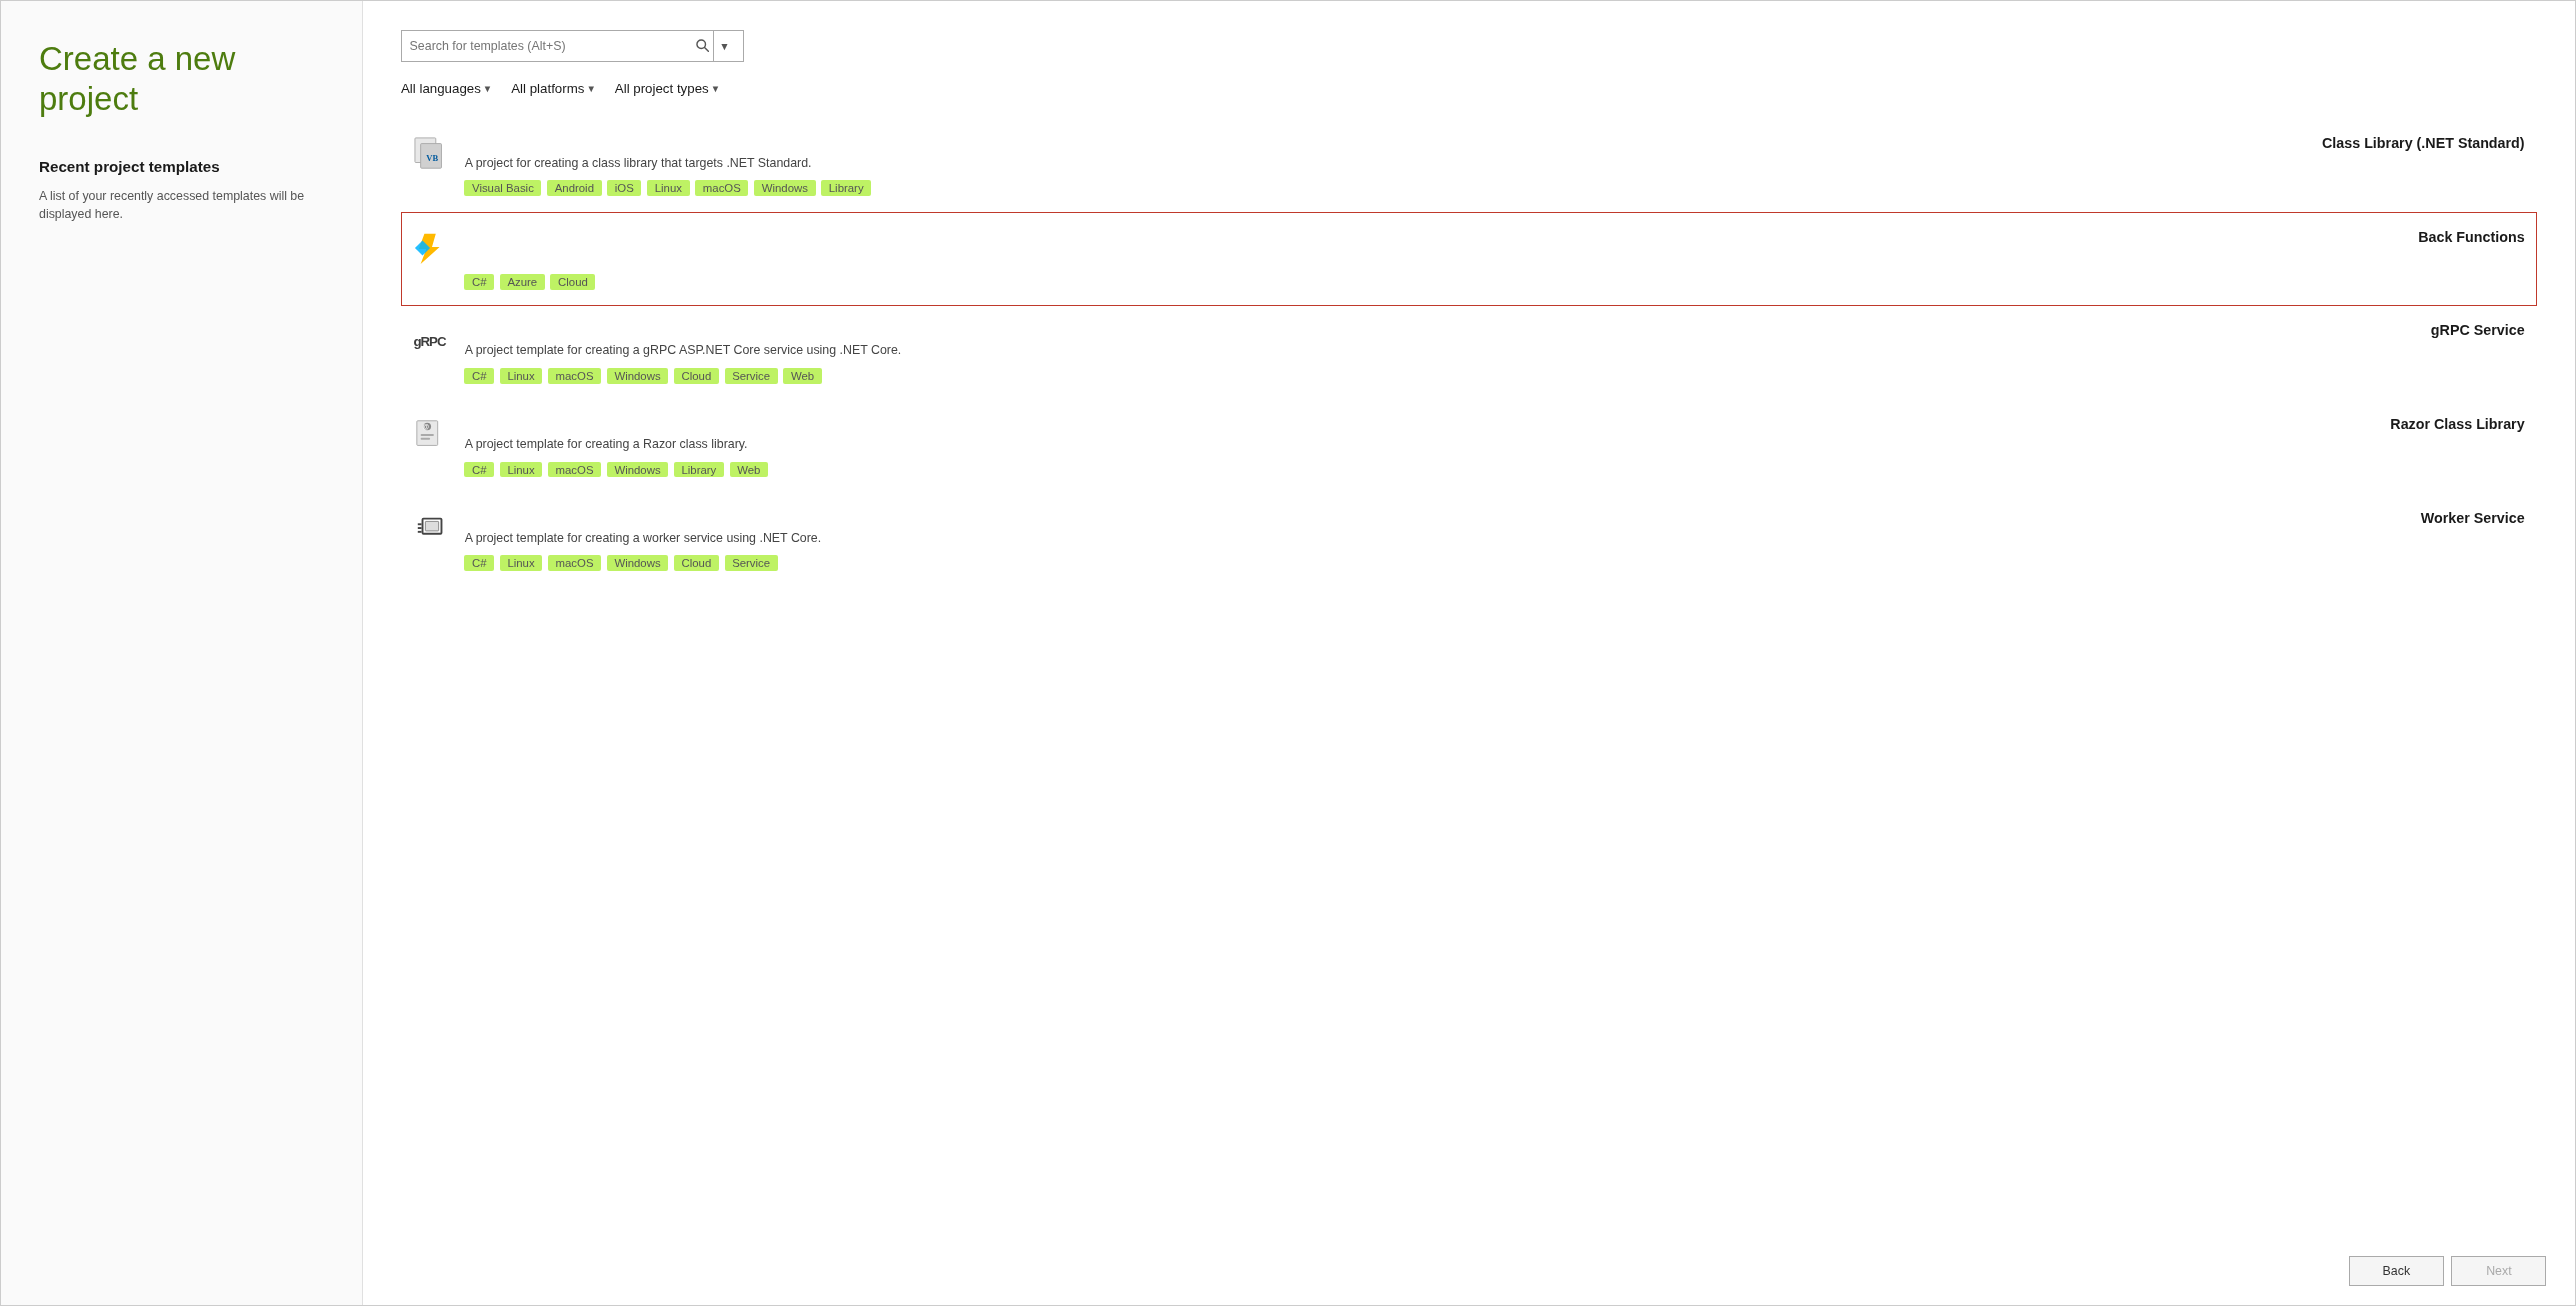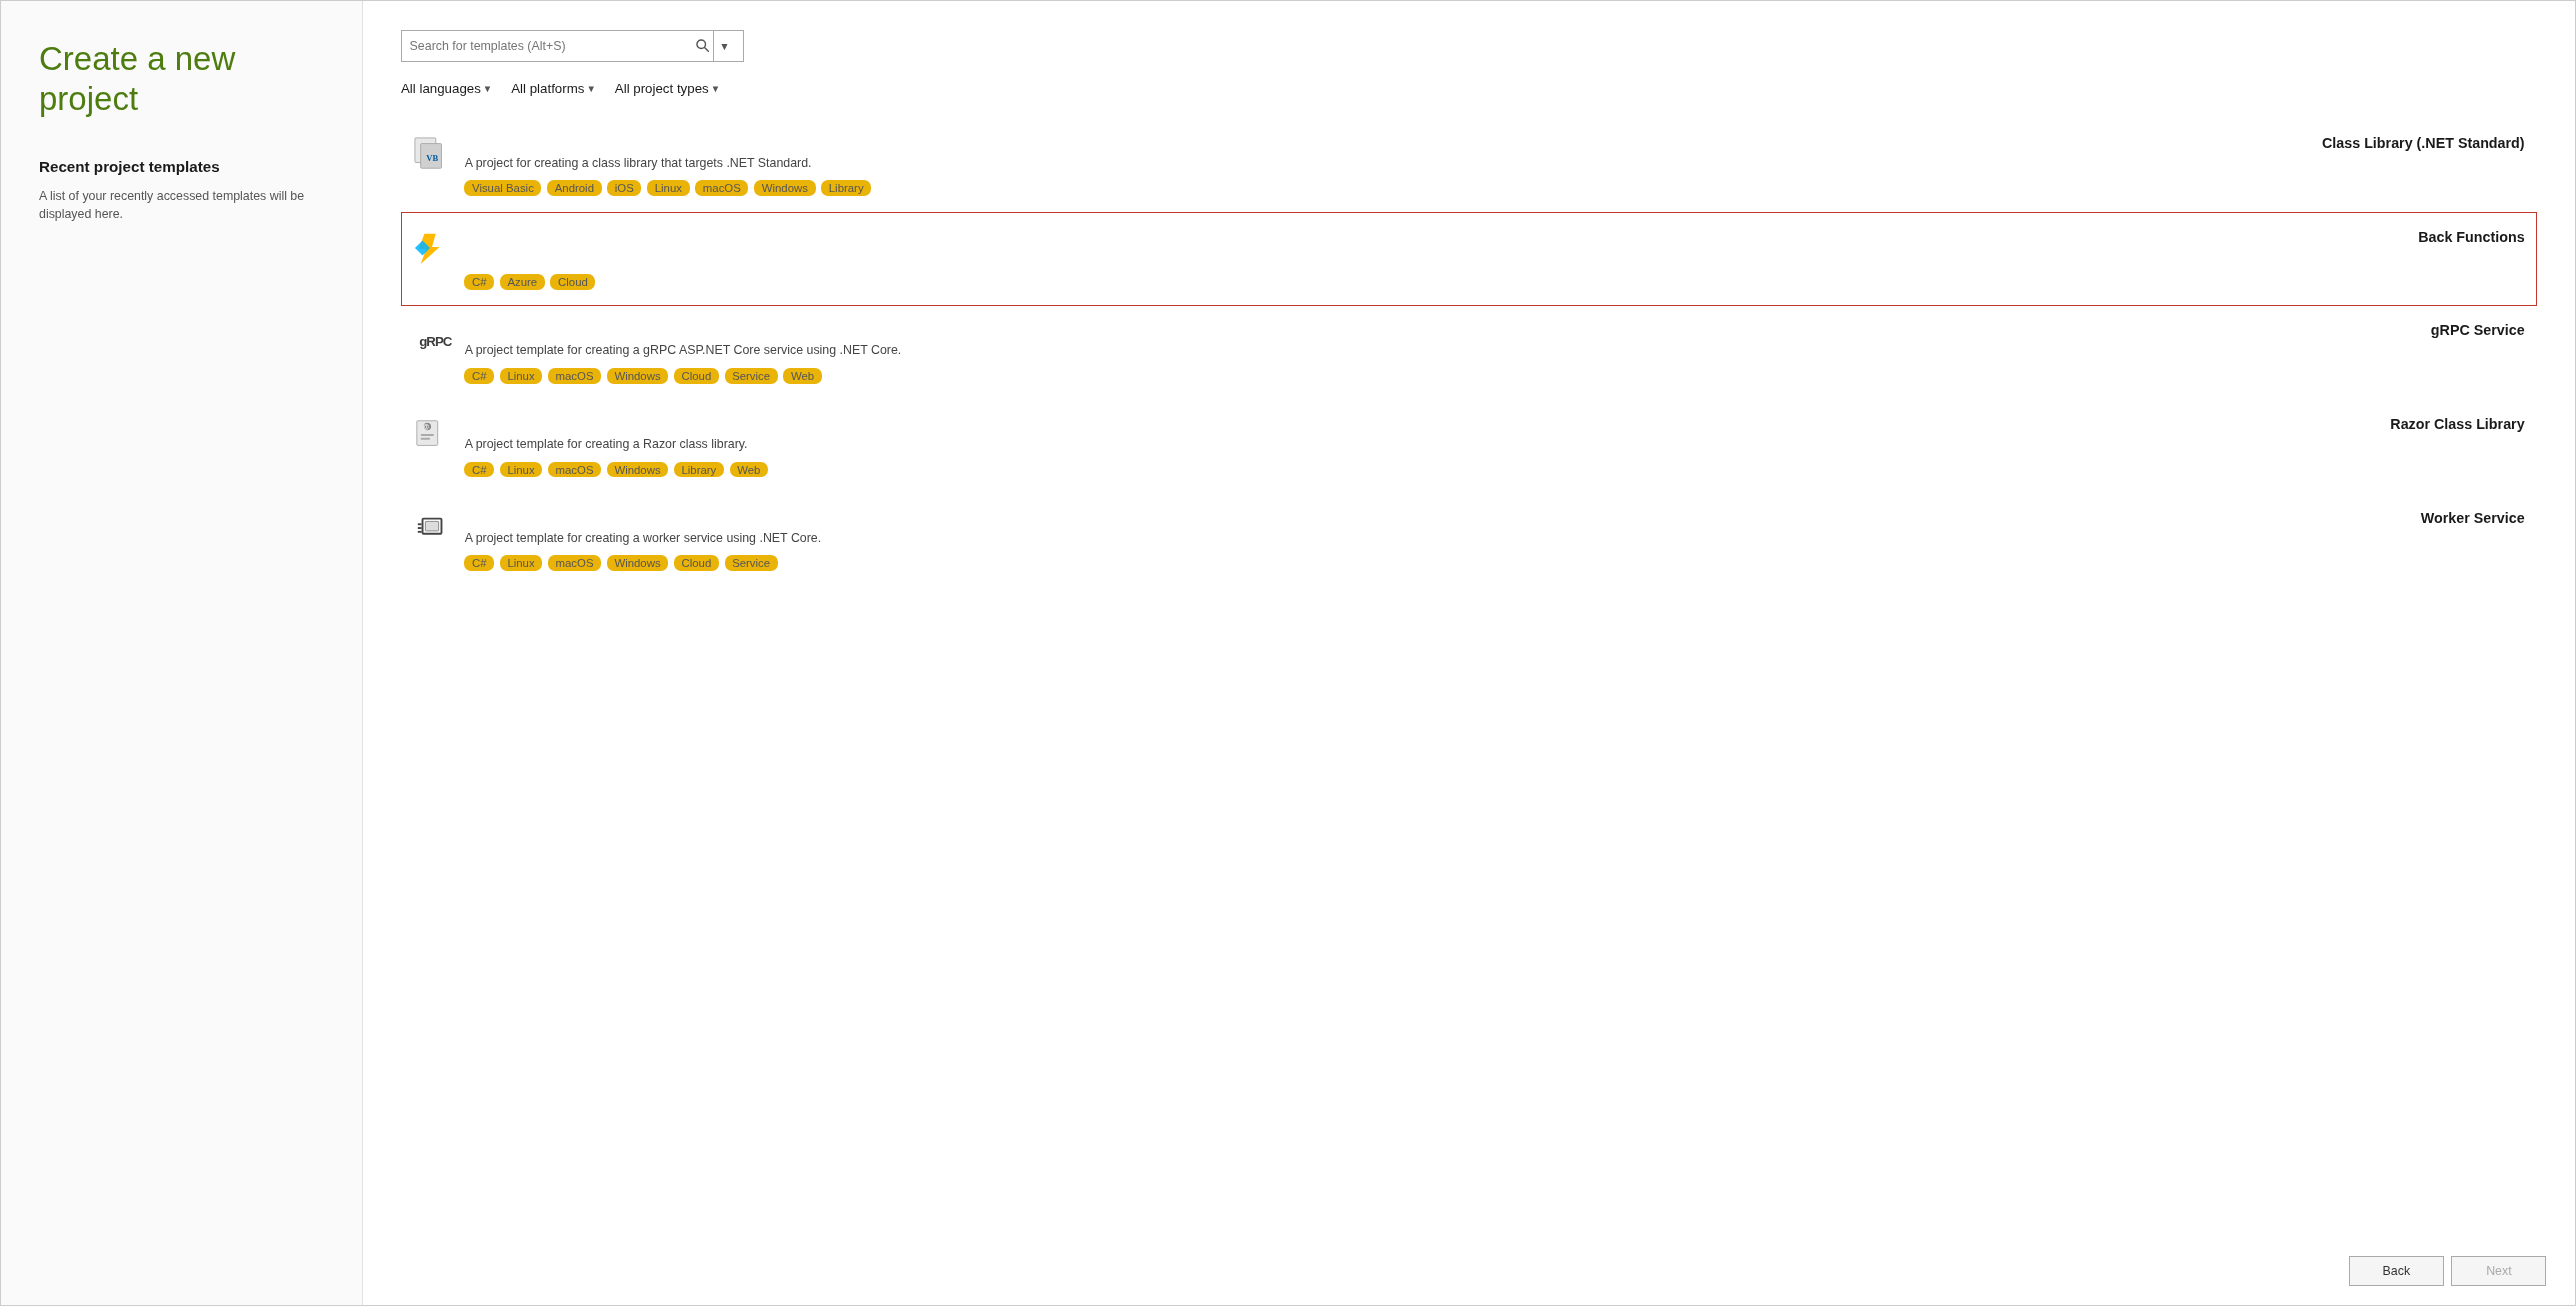--- a/index.html
+++ b/index.html
@@ -139,21 +139,21 @@
       align-items: flex-start;
       gap: 13.3px;
       margin-bottom: 5.7px;
     }
     .template-icon {
       width: 38px;
       height: 38px;
       flex-shrink: 0;
       display: flex;
       align-items: center;
-      justify-content: flex-end;
+      justify-content: flex-start;
     }
     .template-info {
       flex: 1;
     }
     .template-name {
       font-size: 14.3px;
       font-weight: 600;
       color: #1a1a1a;
       margin-bottom: 3.8px;
       text-align: right;
@@ -166,22 +166,22 @@
     .template-tags {
       display: flex;
       flex-wrap: wrap;
       gap: 5.7px;
       margin-top: 7.6px;
       padding-left: 51px;
     }
     .tag {
       font-size: 11.4px;
       color: #555;
-      background: #eab308;
-      border-radius: 7px;
+      background: #bef264;
+      border-radius: 2px;
       padding: 1.9px 7.6px;
     }
     
     .bottom-bar {
       position: absolute;
       bottom: 19px;
       right: 28.6px;
       display: flex;
       gap: 7.6px;
       align-items: center;

